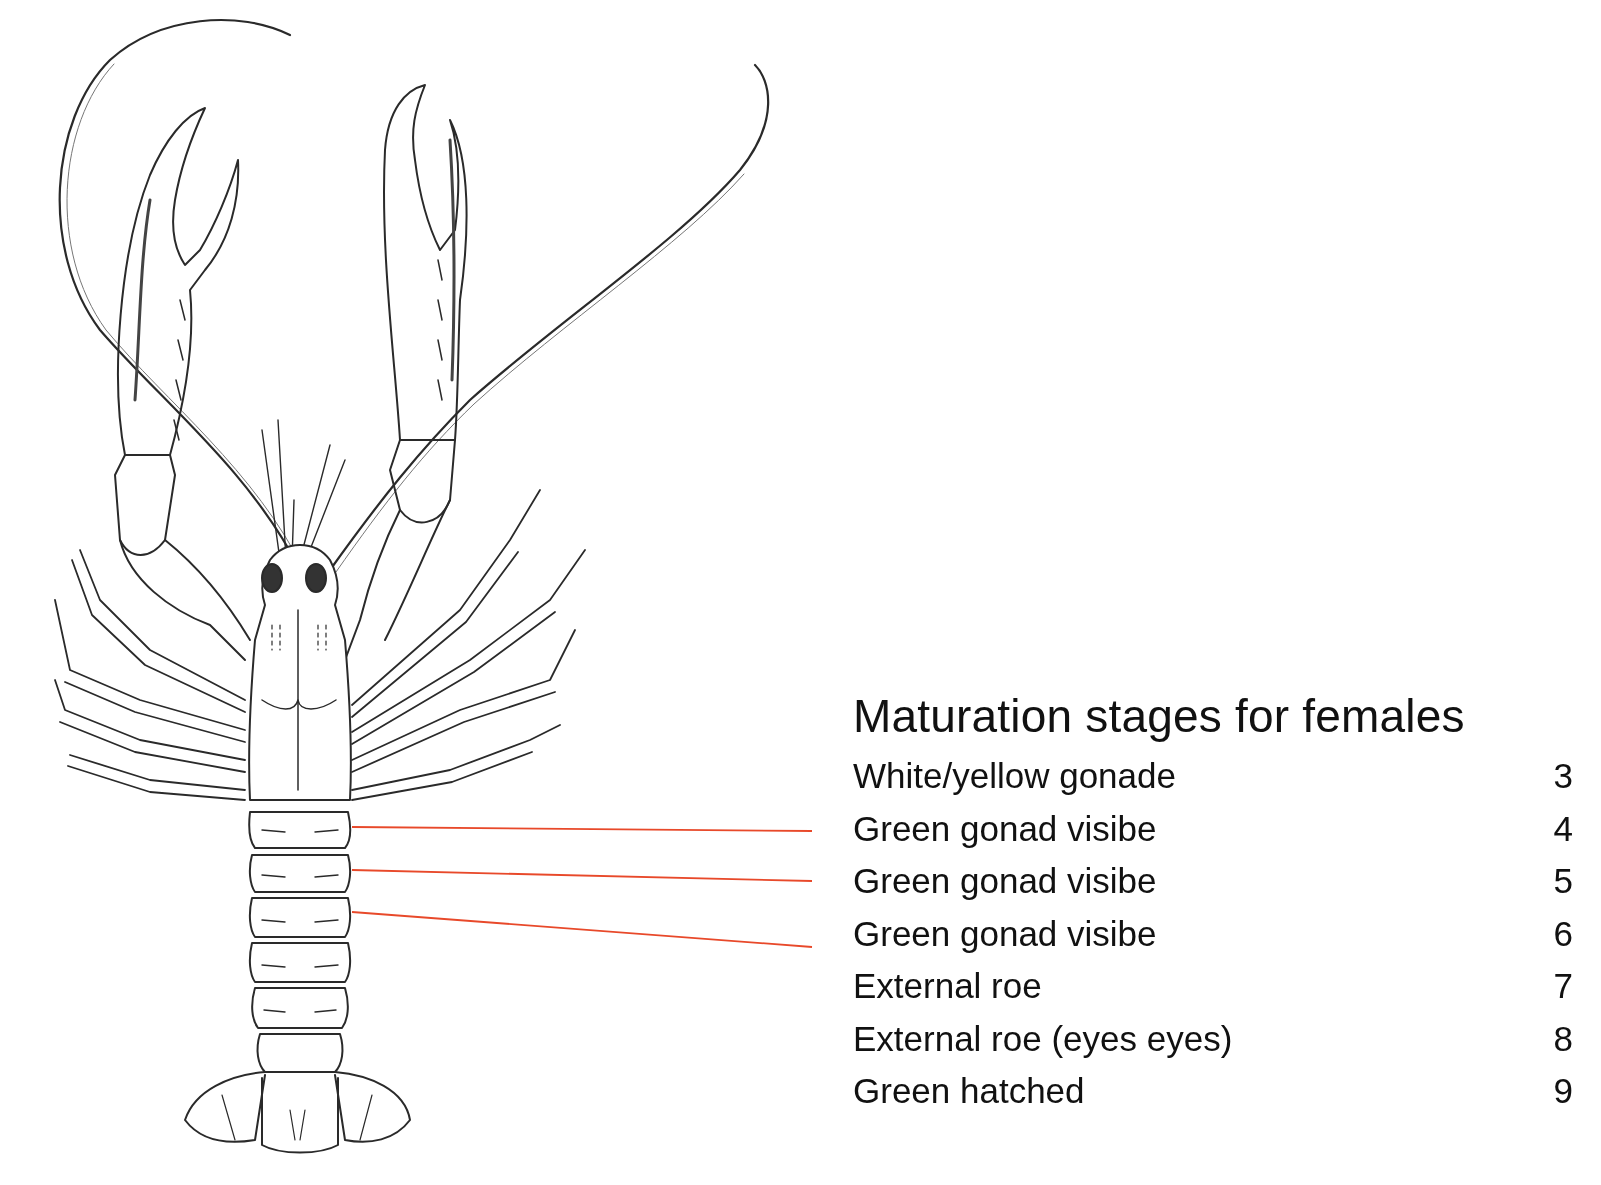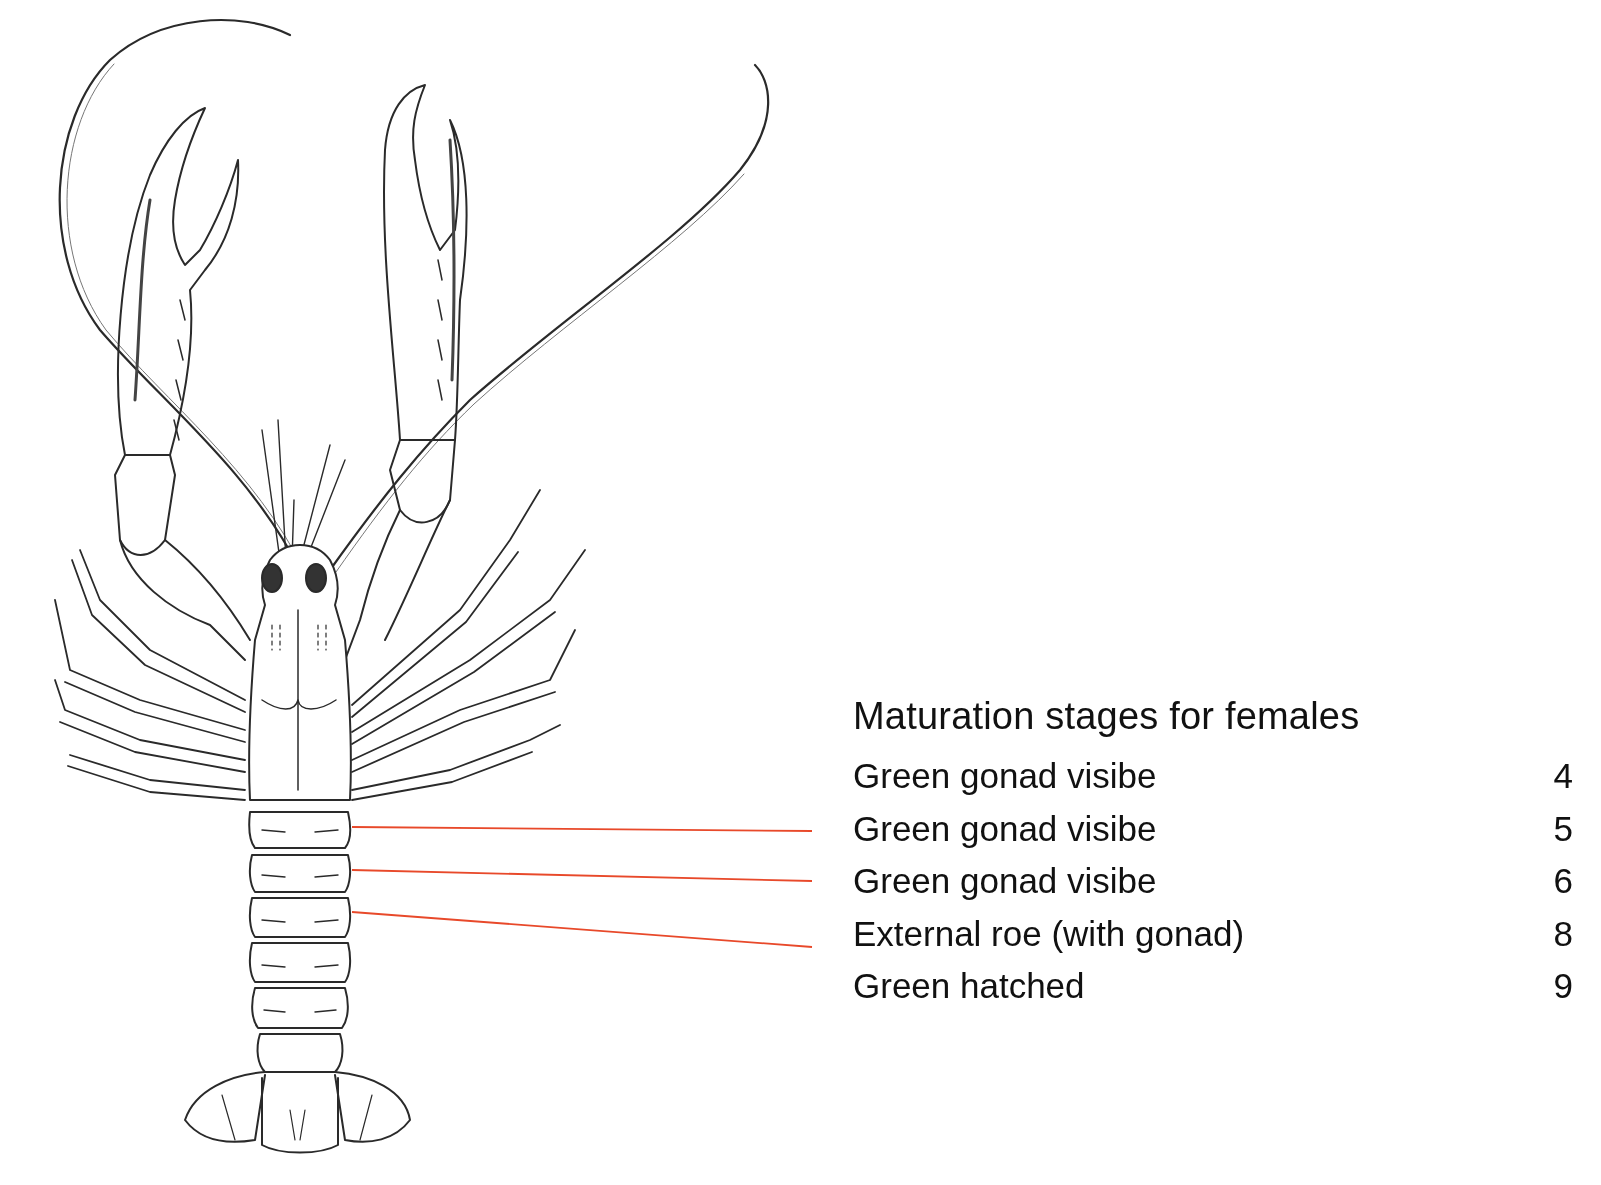--- a/index.html
+++ b/index.html
@@ -1,20 +1,20 @@
 <!DOCTYPE html>
 <html><head>
 <meta charset="utf-8">
 <style>
   html, body { margin: 0; padding: 0; background: #ffffff; }
   body { width: 1601px; height: 1185px; position: relative; overflow: hidden;
          font-family: "Liberation Sans", "DejaVu Sans", sans-serif; color: #111; }
   #figure { position: absolute; left: 0; top: 0; width: 1601px; height: 1185px; }
   #legend { position: absolute; left: 853px; top: 688px; width: 720px; }
-  #legend-title { font-size: 38px; line-height: 56px; font-weight: 300; color: #111;
+  #legend-title { font-size: 46px; line-height: 56px; font-weight: 300; color: #111;
                   letter-spacing: 0.2px; white-space: nowrap; margin: 0 0 6px 0; }
   .stage-row { position: relative; height: 52.5px; font-size: 35px; line-height: 52px; }
   .stage-label { position: absolute; left: 0; top: 0; white-space: nowrap; }
   .stage-num { position: absolute; right: 0; top: 0; width: 40px; text-align: right; }
 </style>
 </head>
 <body>
 
 <svg id="figure" viewBox="0 0 1601 1185" xmlns="http://www.w3.org/2000/svg">
   <g fill="none" stroke="#2a2a2a" stroke-width="2" stroke-linecap="round" stroke-linejoin="round">
@@ -99,32 +99,40 @@
     <line x1="352" y1="827" x2="812" y2="831"></line>
     <line x1="352" y1="870" x2="812" y2="881"></line>
     <line x1="352" y1="912" x2="812" y2="947"></line>
   </g>
 </svg>
 
 <div id="legend">
   <div id="legend-title">Maturation stages for females</div>
 
   <div class="stage-row">
+    <span class="stage-label">White/yellow gonade</span>
+    <span class="stage-num">3</span>
+  </div>
+  <div class="stage-row">
     <span class="stage-label">Green gonad visibe</span>
     <span class="stage-num">4</span>
   </div>
   <div class="stage-row">
     <span class="stage-label">Green gonad visibe</span>
     <span class="stage-num">5</span>
   </div>
   <div class="stage-row">
     <span class="stage-label">Green gonad visibe</span>
     <span class="stage-num">6</span>
   </div>
   <div class="stage-row">
-    <span class="stage-label">External roe (with gonad)</span>
+    <span class="stage-label">External roe</span>
+    <span class="stage-num">7</span>
+  </div>
+  <div class="stage-row">
+    <span class="stage-label">External roe (eyes eyes)</span>
     <span class="stage-num">8</span>
   </div>
   <div class="stage-row">
     <span class="stage-label">Green hatched</span>
     <span class="stage-num">9</span>
   </div>
 </div>
 
 </body></html>

